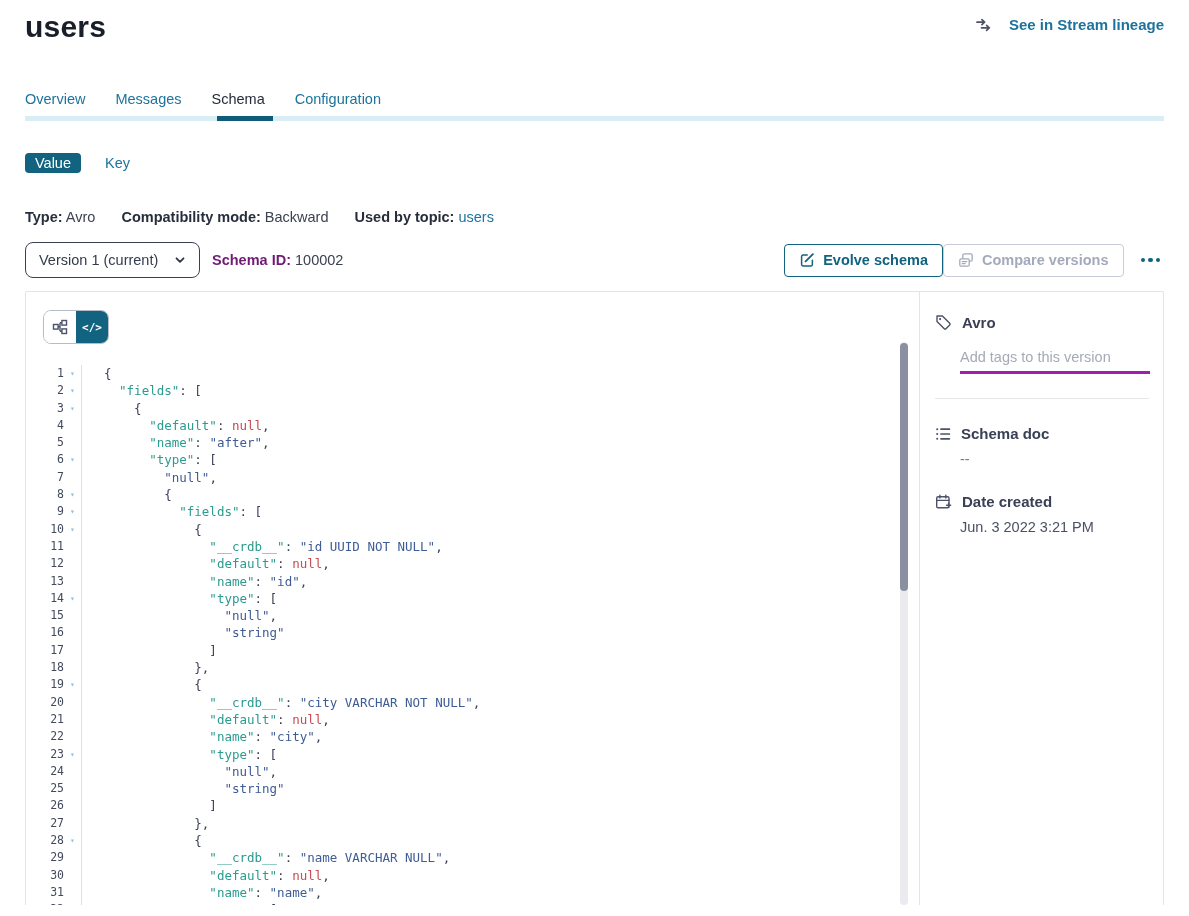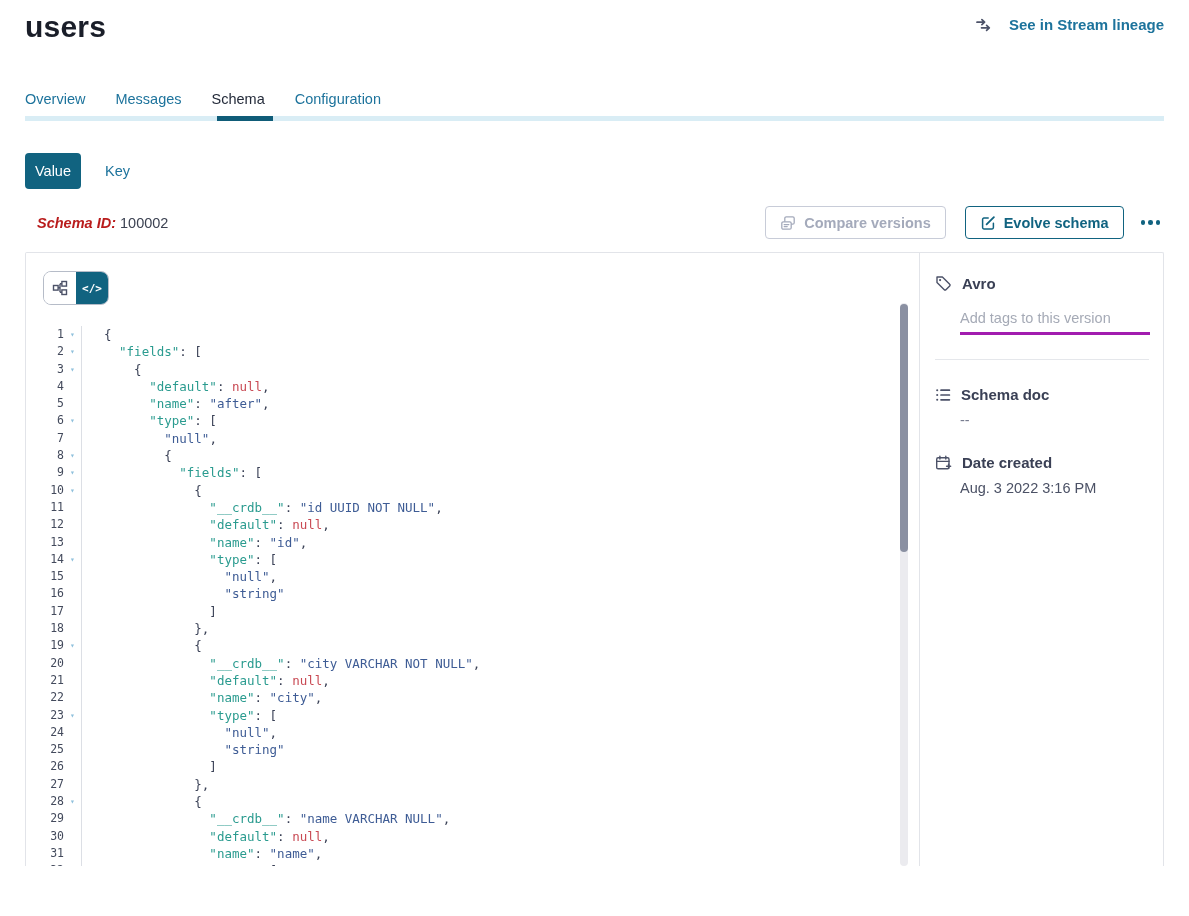--- a/index.html
+++ b/index.html
@@ -17,35 +17,35 @@
 
   
   .tabs { margin-top:46px; display:flex; gap:30px; }
   .tab { font-size:14.5px; line-height:19px; padding-bottom:7px; color:var(--link); font-weight:500; cursor:pointer;text-align:center; }
   .tab.active { color:#242b3a; cursor:default; }
   .tab-track { height:5px; background:var(--tabbar); position:relative; }
   .tab-active-bar { position:absolute; left:192px; top:0; width:56px; height:5px; background:var(--tabactive); }
 
   
   .vk { margin-top:32px; display:flex; align-items:center; }
-  .vk-value { width:56px; height:36px; background:var(--accent); color:#fff; border:none; border-radius:4px; font-size:14.5px; font-family:inherit; cursor:default; }
+  .vk-value { width:56px; height:20px; background:var(--accent); color:#fff; border:none; border-radius:4px; font-size:14.5px; font-family:inherit; cursor:default; }
   .vk-key { margin-left:24px; color:var(--link); font-size:14.5px; font-weight:500; cursor:pointer; }
 
   
   .meta { margin-top:36px; font-size:14.5px; color:#3c4252; }
   .meta b { color:#272d3c; font-weight:700; }
   .meta .seg { margin-right:22px; }
   .meta a { color:var(--link); cursor:pointer; }
 
   
   .vbar { margin-top:17px; display:flex; align-items:center; }
   .vselect { width:175px; height:36px; border:1px solid #3a4154; border-radius:8px; display:flex; align-items:center; padding:0 12px 0 13px; font-size:14.5px; color:#343b4d; cursor:pointer; background:#fff; }
   .vselect .lbl { flex:1; }
   .schema-id { margin-left:12px; font-size:14.5px; color:#3c4252; }
-  .schema-id b { color:#b91c1c;font-style:italic; }
+  .schema-id b { color:#701a75; }
   .spacer { flex:1; }
   .btn { height:33px; border-radius:4px; font-size:14.5px; font-weight:600; font-family:inherit; display:flex; align-items:center; gap:8px; padding:0 14px; background:#fff; }
   .btn-disabled { border:1px solid #c8ccd8; color:#a4aabb; cursor:default; }
   .btn-primary-outline { border:1px solid var(--accent); color:var(--accent); margin-left:19px; cursor:pointer; }
   .more-btn { margin-left:13px; display:flex; gap:3px; padding:6px 4px; cursor:pointer; background:none; border:none; }
   .more-btn i { width:4.5px; height:4.5px; border-radius:50%; background:var(--accent); display:block; }
 
   
   .card { margin-top:13px; height:614px; border:1px solid #e2e4e9; border-bottom:none; border-radius:2px 2px 0 0; display:flex; }
   .code-panel { flex:1; position:relative; padding-top:18px; overflow:hidden; }
@@ -104,42 +104,55 @@
   </nav>
   <div class="tab-track">
     <div class="tab-active-bar"></div>
   </div>
 
   <div class="vk">
     <button class="vk-value">Value</button>
     <span class="vk-key">Key</span>
   </div>
 
+  <div class="meta">
+    <span class="seg"><b>Type:</b> <span>Avro</span></span>
+    <span class="seg"><b>Compatibility mode:</b> <span>Backward</span></span>
+    <span class="seg"><b>Used by topic:</b> <a>users</a></span>
+  </div>
 
   <div class="vbar">
+    <div class="vselect">
+      <span class="lbl">Version 1 (current)</span>
+      <span class="sb-icon" style="color:#2e3547">
+        <svg width="14" height="14" viewBox="0 0 14 14" fill="none" stroke="currentColor" stroke-width="1.8" stroke-linecap="round" stroke-linejoin="round">
+            <polyline points="3.5,5.3 7,8.8 10.5,5.3"></polyline>
+          </svg>
+      </span>
+    </div>
     <span class="schema-id"><b>Schema ID:</b> <span>100002</span></span>
     <span class="spacer"></span>
+    <button class="btn btn-primary-outline">
+      <span class="sb-icon" style="color:var(--accent)">
+        <svg width="16" height="16" viewBox="0 0 16 16" fill="none" stroke="currentColor" stroke-width="1.5" stroke-linecap="round" stroke-linejoin="round">
+          <path d="M13.4 8.2 V12.6 a1.3 1.3 0 0 1 -1.3 1.3 H3.9 a1.3 1.3 0 0 1 -1.3 -1.3 V4.4 a1.3 1.3 0 0 1 1.3 -1.3 H8.2"></path>
+          <path d="M6.6 9.4 L13.9 2.1" stroke-width="1.8"></path>
+        </svg>
+      </span>
+      <span>Evolve schema</span>
+    </button>
     <button class="btn btn-disabled">
       <span class="sb-icon" style="color:#a4aabb">
         <svg width="16" height="16" viewBox="0 0 16 16" fill="none" stroke="currentColor" stroke-width="1.3" stroke-linecap="round">
           <rect x="4.8" y="1.8" width="9.4" height="7.4" rx="1.5"></rect>
           <rect x="1.8" y="6.8" width="9.4" height="7.4" rx="1.5" fill="#fff"></rect>
           <path d="M4.2 9.6 h4.6 M4.2 11.6 h3"></path>
         </svg>
       </span>
       <span>Compare versions</span>
-    </button>
-    <button class="btn btn-primary-outline">
-      <span class="sb-icon" style="color:var(--accent)">
-        <svg width="16" height="16" viewBox="0 0 16 16" fill="none" stroke="currentColor" stroke-width="1.5" stroke-linecap="round" stroke-linejoin="round">
-          <path d="M13.4 8.2 V12.6 a1.3 1.3 0 0 1 -1.3 1.3 H3.9 a1.3 1.3 0 0 1 -1.3 -1.3 V4.4 a1.3 1.3 0 0 1 1.3 -1.3 H8.2"></path>
-          <path d="M6.6 9.4 L13.9 2.1" stroke-width="1.8"></path>
-        </svg>
-      </span>
-      <span>Evolve schema</span>
     </button>
     <button class="more-btn" aria-label="More actions">
       <i></i>
         <i></i>
         <i></i>
     </button>
   </div>
 
   <div class="card">
 
@@ -232,18 +245,18 @@
         <div class="sb-head">
           <span class="sb-icon">
             <svg width="17" height="16" viewBox="0 0 17 16" fill="none" stroke="currentColor" stroke-width="1.4" stroke-linecap="round">
               <rect x="1.7" y="2.8" width="12.3" height="11" rx="1.4"></rect>
               <path d="M1.7 6.4 H14 M4.9 1.2 V4.1 M10.8 1.2 V4.1"></path>
               <path d="M11.6 11.2 h4 M13.6 9.2 v4" stroke-width="1.5"></path>
             </svg>
           </span>
           <span>Date created</span>
         </div>
-        <div class="sb-value">Aug. 3 2022 3:16 PM</div>
+        <div class="sb-value">Jun. 3 2022 3:21 PM</div>
       </div>
     </aside>
 
   </div>
 </div>
 
 </body></html>

